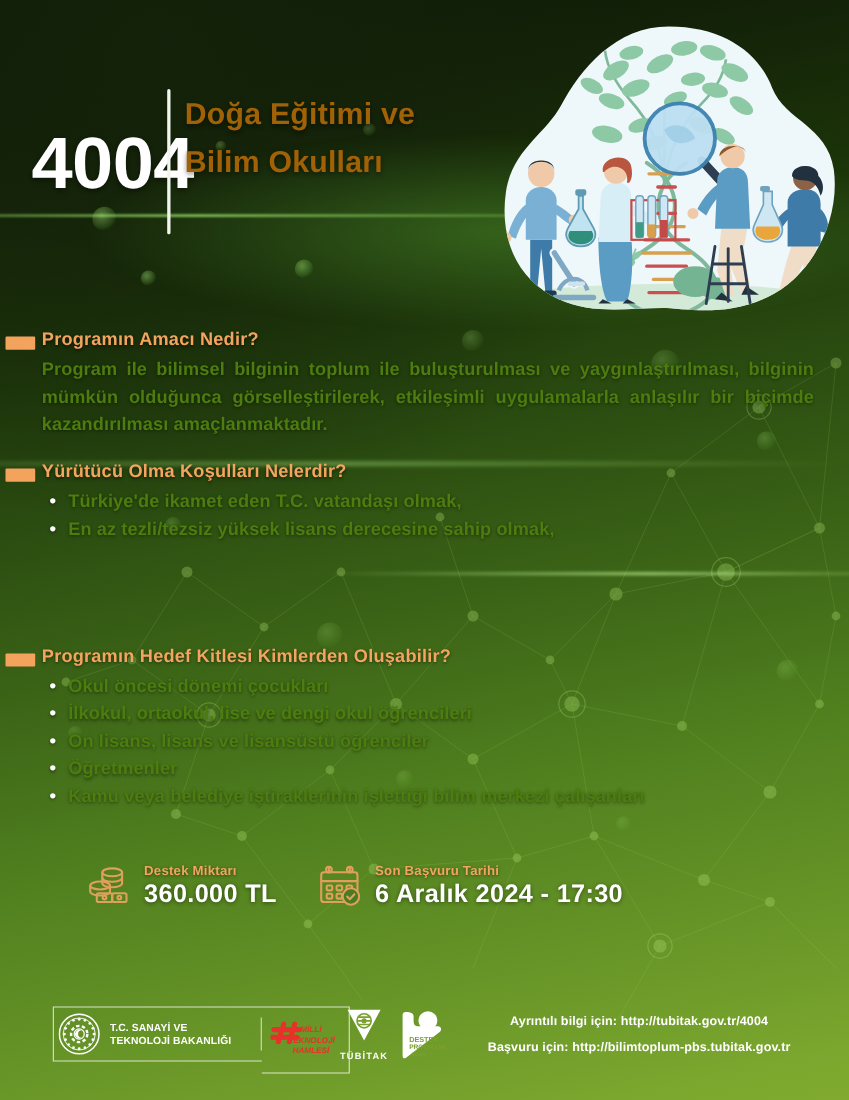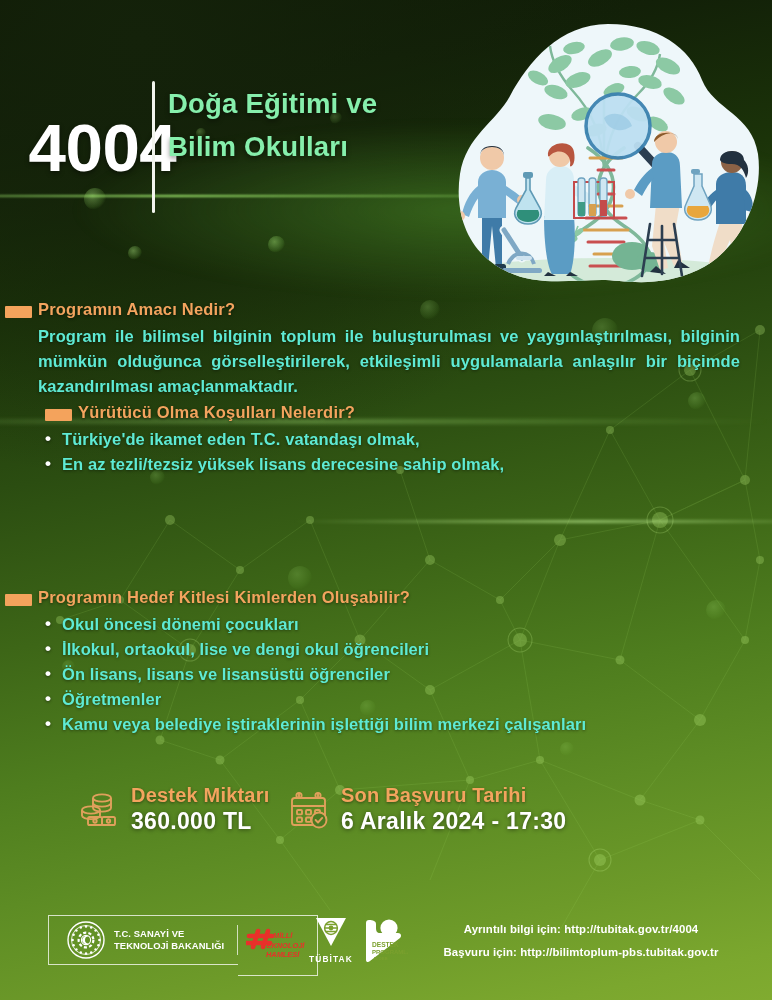--- a/index.html
+++ b/index.html
@@ -78,21 +78,21 @@
     position:absolute; left:152px; top:81px;
     width:2.5px; height:132px;
     background:#f2f5ee; border-radius:2px;
   }
   .title-lines {
     position:absolute; left:168px; top:82px;
     width:290px;
   }
   .title-lines div {
     font-family:"Liberation Sans Narrow","Liberation Sans", sans-serif;
-    font-size:27.5px; font-weight:700; color:#86efac;
+    font-size:27.5px; font-weight:700; color:#a16207;
     line-height:1.58; letter-spacing:.2px; white-space:nowrap;
     text-shadow:0 2px 5px rgba(0,0,0,.45);
   }
 
   
   .illus { position:absolute; left:452px; top:18px; width:312px; height:268px; }
 
   
   .section { position:absolute; left:0; width:740px; }
   .sec-head { position:relative; height:22px; }
@@ -103,56 +103,56 @@
   }
   .sec-title {
     position:absolute; left:38px; top:0;
     font-family:"Liberation Sans Narrow","Liberation Sans", sans-serif;
     font-size:16.5px; font-weight:700; color:#f3a45e;
     letter-spacing:.2px; white-space:nowrap;
     text-shadow:0 1px 3px rgba(0,0,0,.5);
   }
   .body-text {
     font-family:"Liberation Sans Narrow","Liberation Sans", sans-serif;
-    font-size:16.5px; font-weight:700; color:#5eead4;
+    font-size:16.5px; font-weight:700; color:#4d7c0f;
     line-height:1.52; letter-spacing:.1px;
     text-shadow:0 1px 3px rgba(0,0,0,.45);
   }
   .para { position:absolute; left:38px; width:702px; text-align:justify; }
   .blist { position:absolute; left:38px; width:702px; list-style:none; }
   .blist li { position:relative; padding-left:17px; }
   .blist li::before {
     content:"\2022"; position:absolute; left:0; top:-1px;
     color:#ffffff; font-size:17px;
   }
   .blist li.just { text-align:justify; }
 
   
   .infobar { position:absolute; left:0; top:778px; width:772px; height:64px; }
   .info-item { position:absolute; display:flex; align-items:center; gap:11px; }
   .info-text .label {
     font-family:"Liberation Sans Narrow","Liberation Sans", sans-serif;
-    font-size:20px; font-weight:700; color:#f3a45e; letter-spacing:.2px;
+    font-size:12px; font-weight:700; color:#f3a45e; letter-spacing:.2px;
     white-space:nowrap; text-shadow:0 1px 3px rgba(0,0,0,.45);
   }
   .info-text .value {
     font-family:"Liberation Sans Narrow","Liberation Sans", sans-serif;
     font-size:23px; font-weight:700; color:#ffffff; letter-spacing:.3px;
     white-space:nowrap; line-height:1.2; margin-top:1px;
     text-shadow:0 1px 4px rgba(0,0,0,.45);
   }
 
   
   .footer { position:absolute; left:0; top:900px; width:772px; height:100px; }
   .logo-box {
     position:absolute; left:48px; top:15px;
     width:190px; height:50px;
     border:1.2px solid rgba(255,255,255,.75);
     border-right:none;
-    display:flex; align-items:center; gap:9px; padding-left:18px;
+    display:flex; align-items:center; gap:9px; padding-left:4px;
   }
   .logo-box2 {
     position:absolute; left:238px; top:15px;
     width:80px; height:61px;
     border:1.2px solid rgba(255,255,255,.75);
     border-left:none;
     display:flex; align-items:center; justify-content:center;
   }
   .logo-sep {
     position:absolute; left:237px; top:25px;
@@ -455,21 +455,21 @@
   </div>
 
   <div class="section" style="top:300px;">
     <div class="sec-head">
       <div class="marker"></div>
       <div class="sec-title">Programın Amacı Nedir?</div>
     </div>
     <div class="para body-text" style="top:24px;">Program ile bilimsel bilginin toplum ile buluşturulması ve yaygınlaştırılması, bilginin mümkün olduğunca görselleştirilerek, etkileşimli uygulamalarla anlaşılır bir biçimde kazandırılması amaçlanmaktadır.</div>
   </div>
 
-  <div class="section" style="top:403px;padding-left:40px;">
+  <div class="section" style="top:420px;">
     <div class="sec-head">
       <div class="marker"></div>
       <div class="sec-title">Yürütücü Olma Koşulları Nelerdir?</div>
     </div>
     <ul class="blist body-text" style="top:24px; left:45px; width:695px;">
       <li>Türkiye'de ikamet eden T.C. vatandaşı olmak,</li>
       <li>En az tezli/tezsiz yüksek lisans derecesine sahip olmak,</li>
     </ul>
   </div>
 

